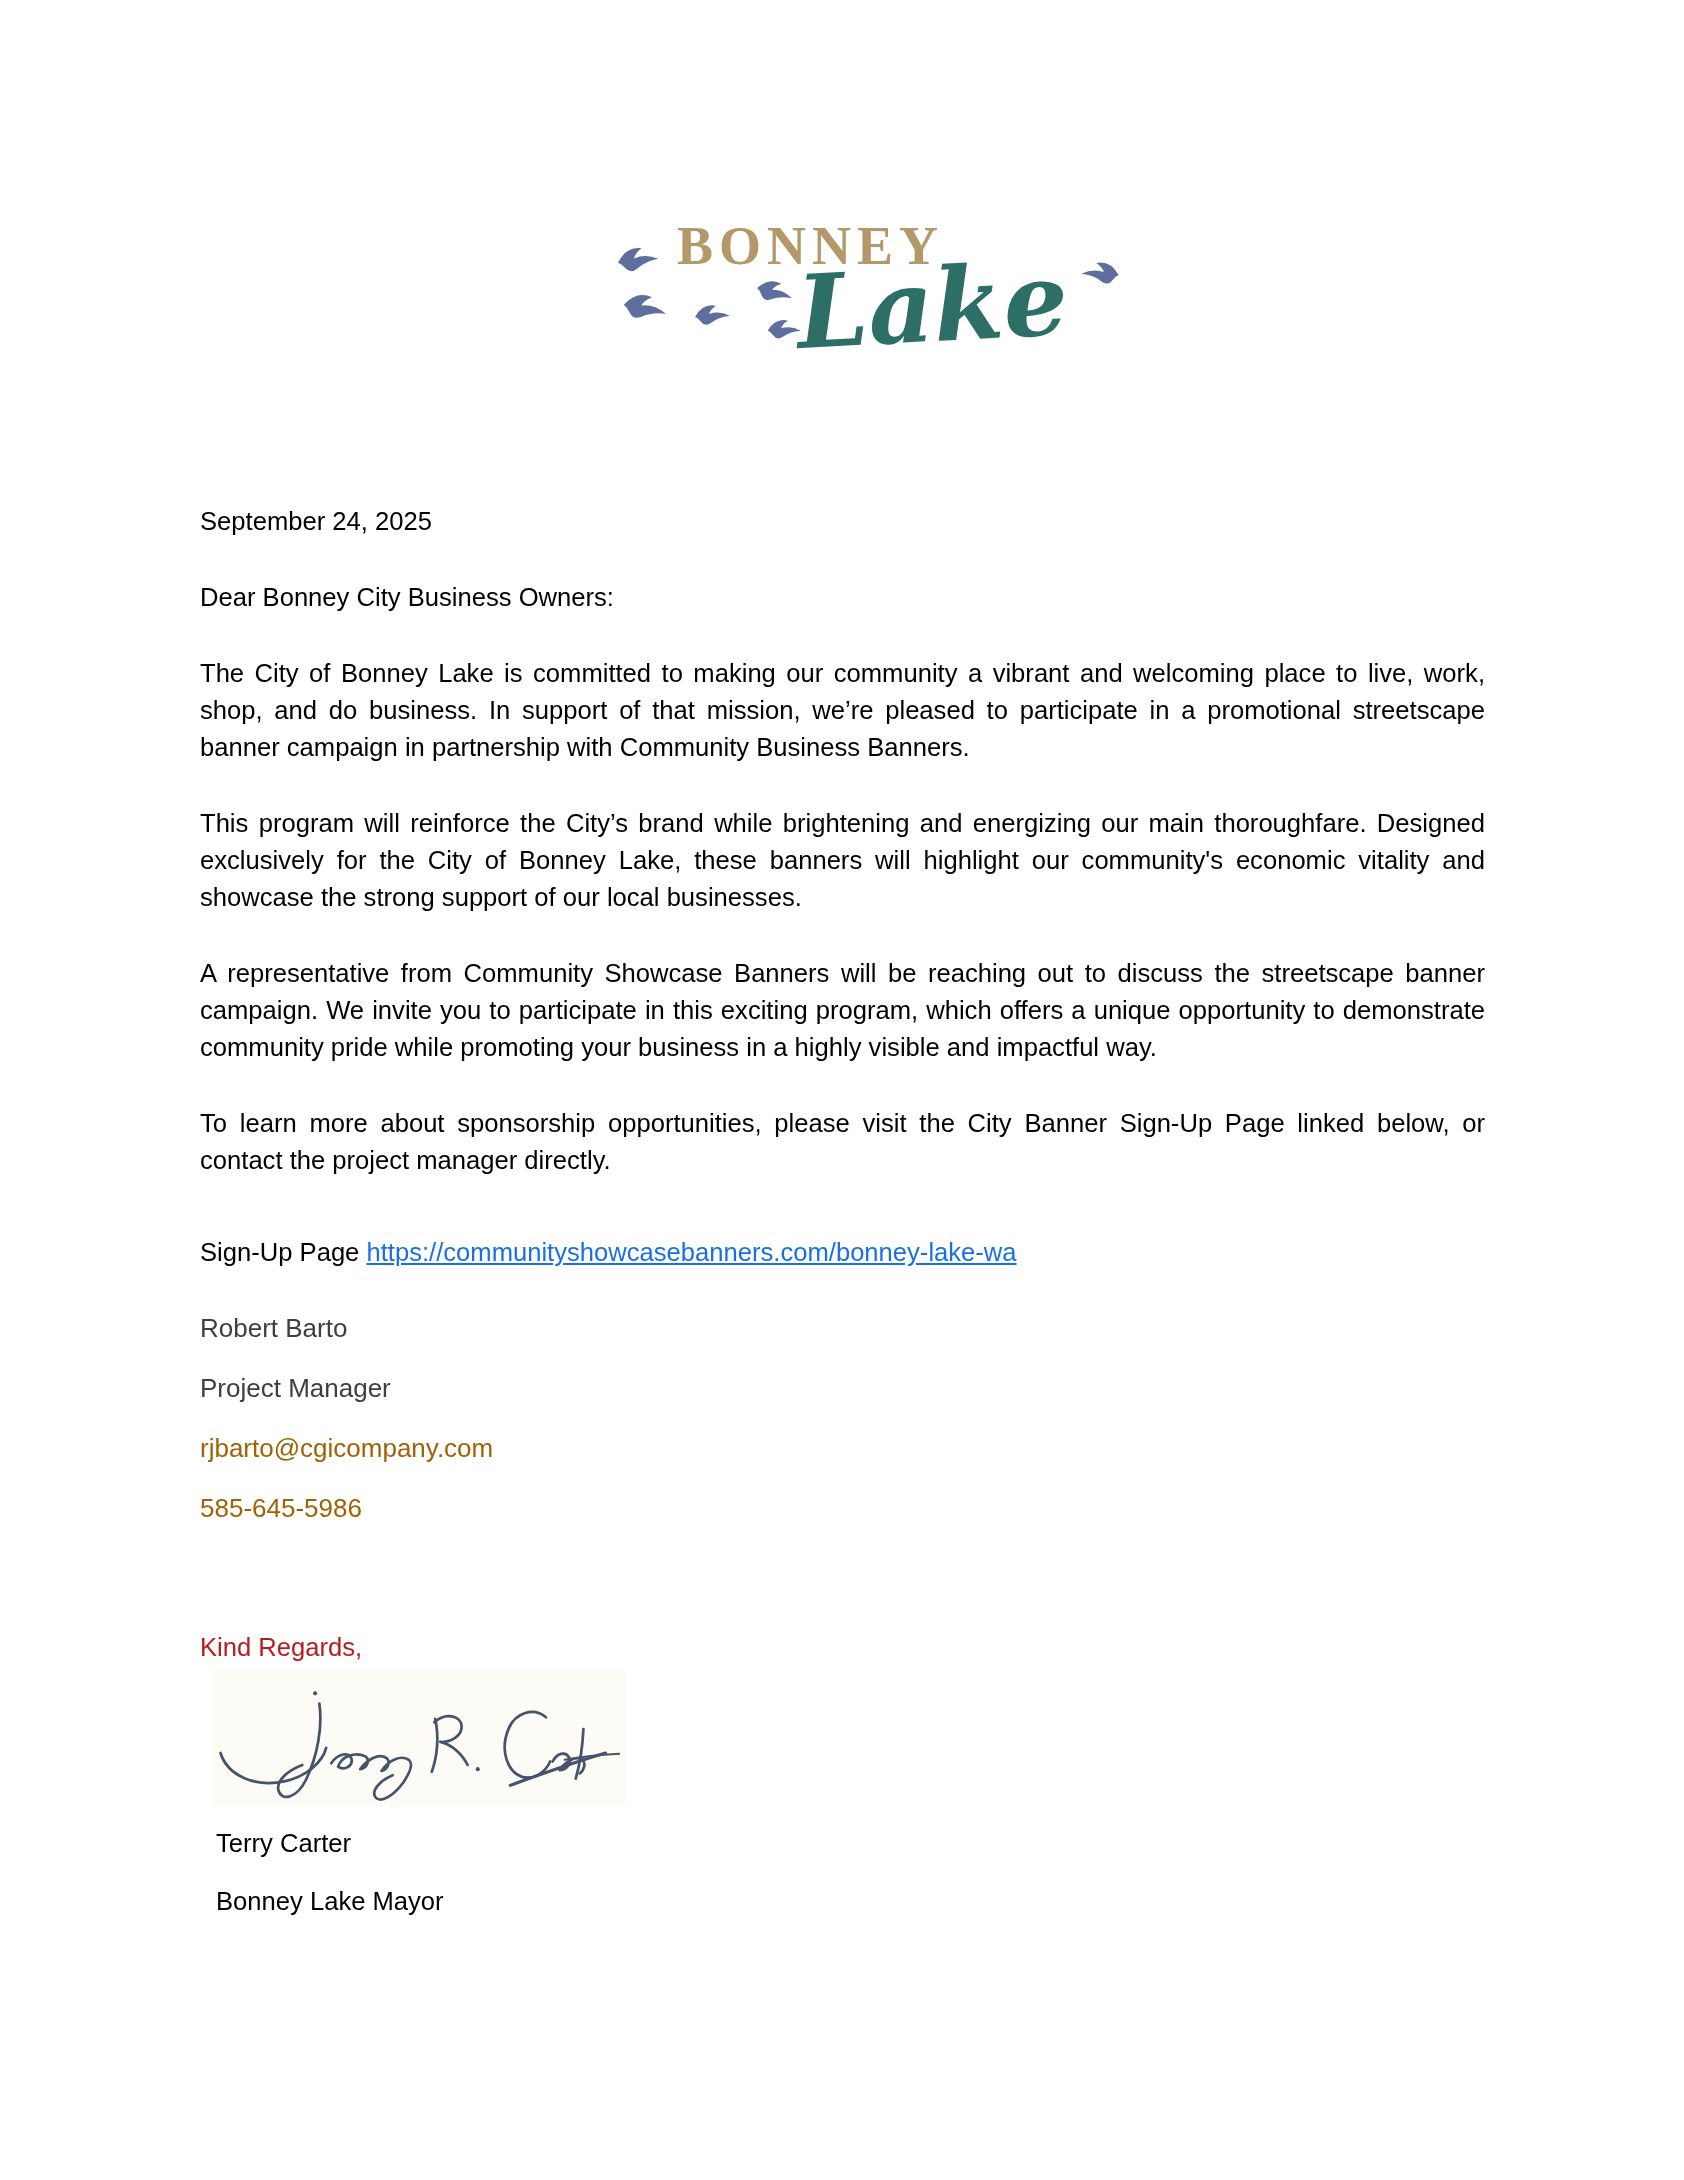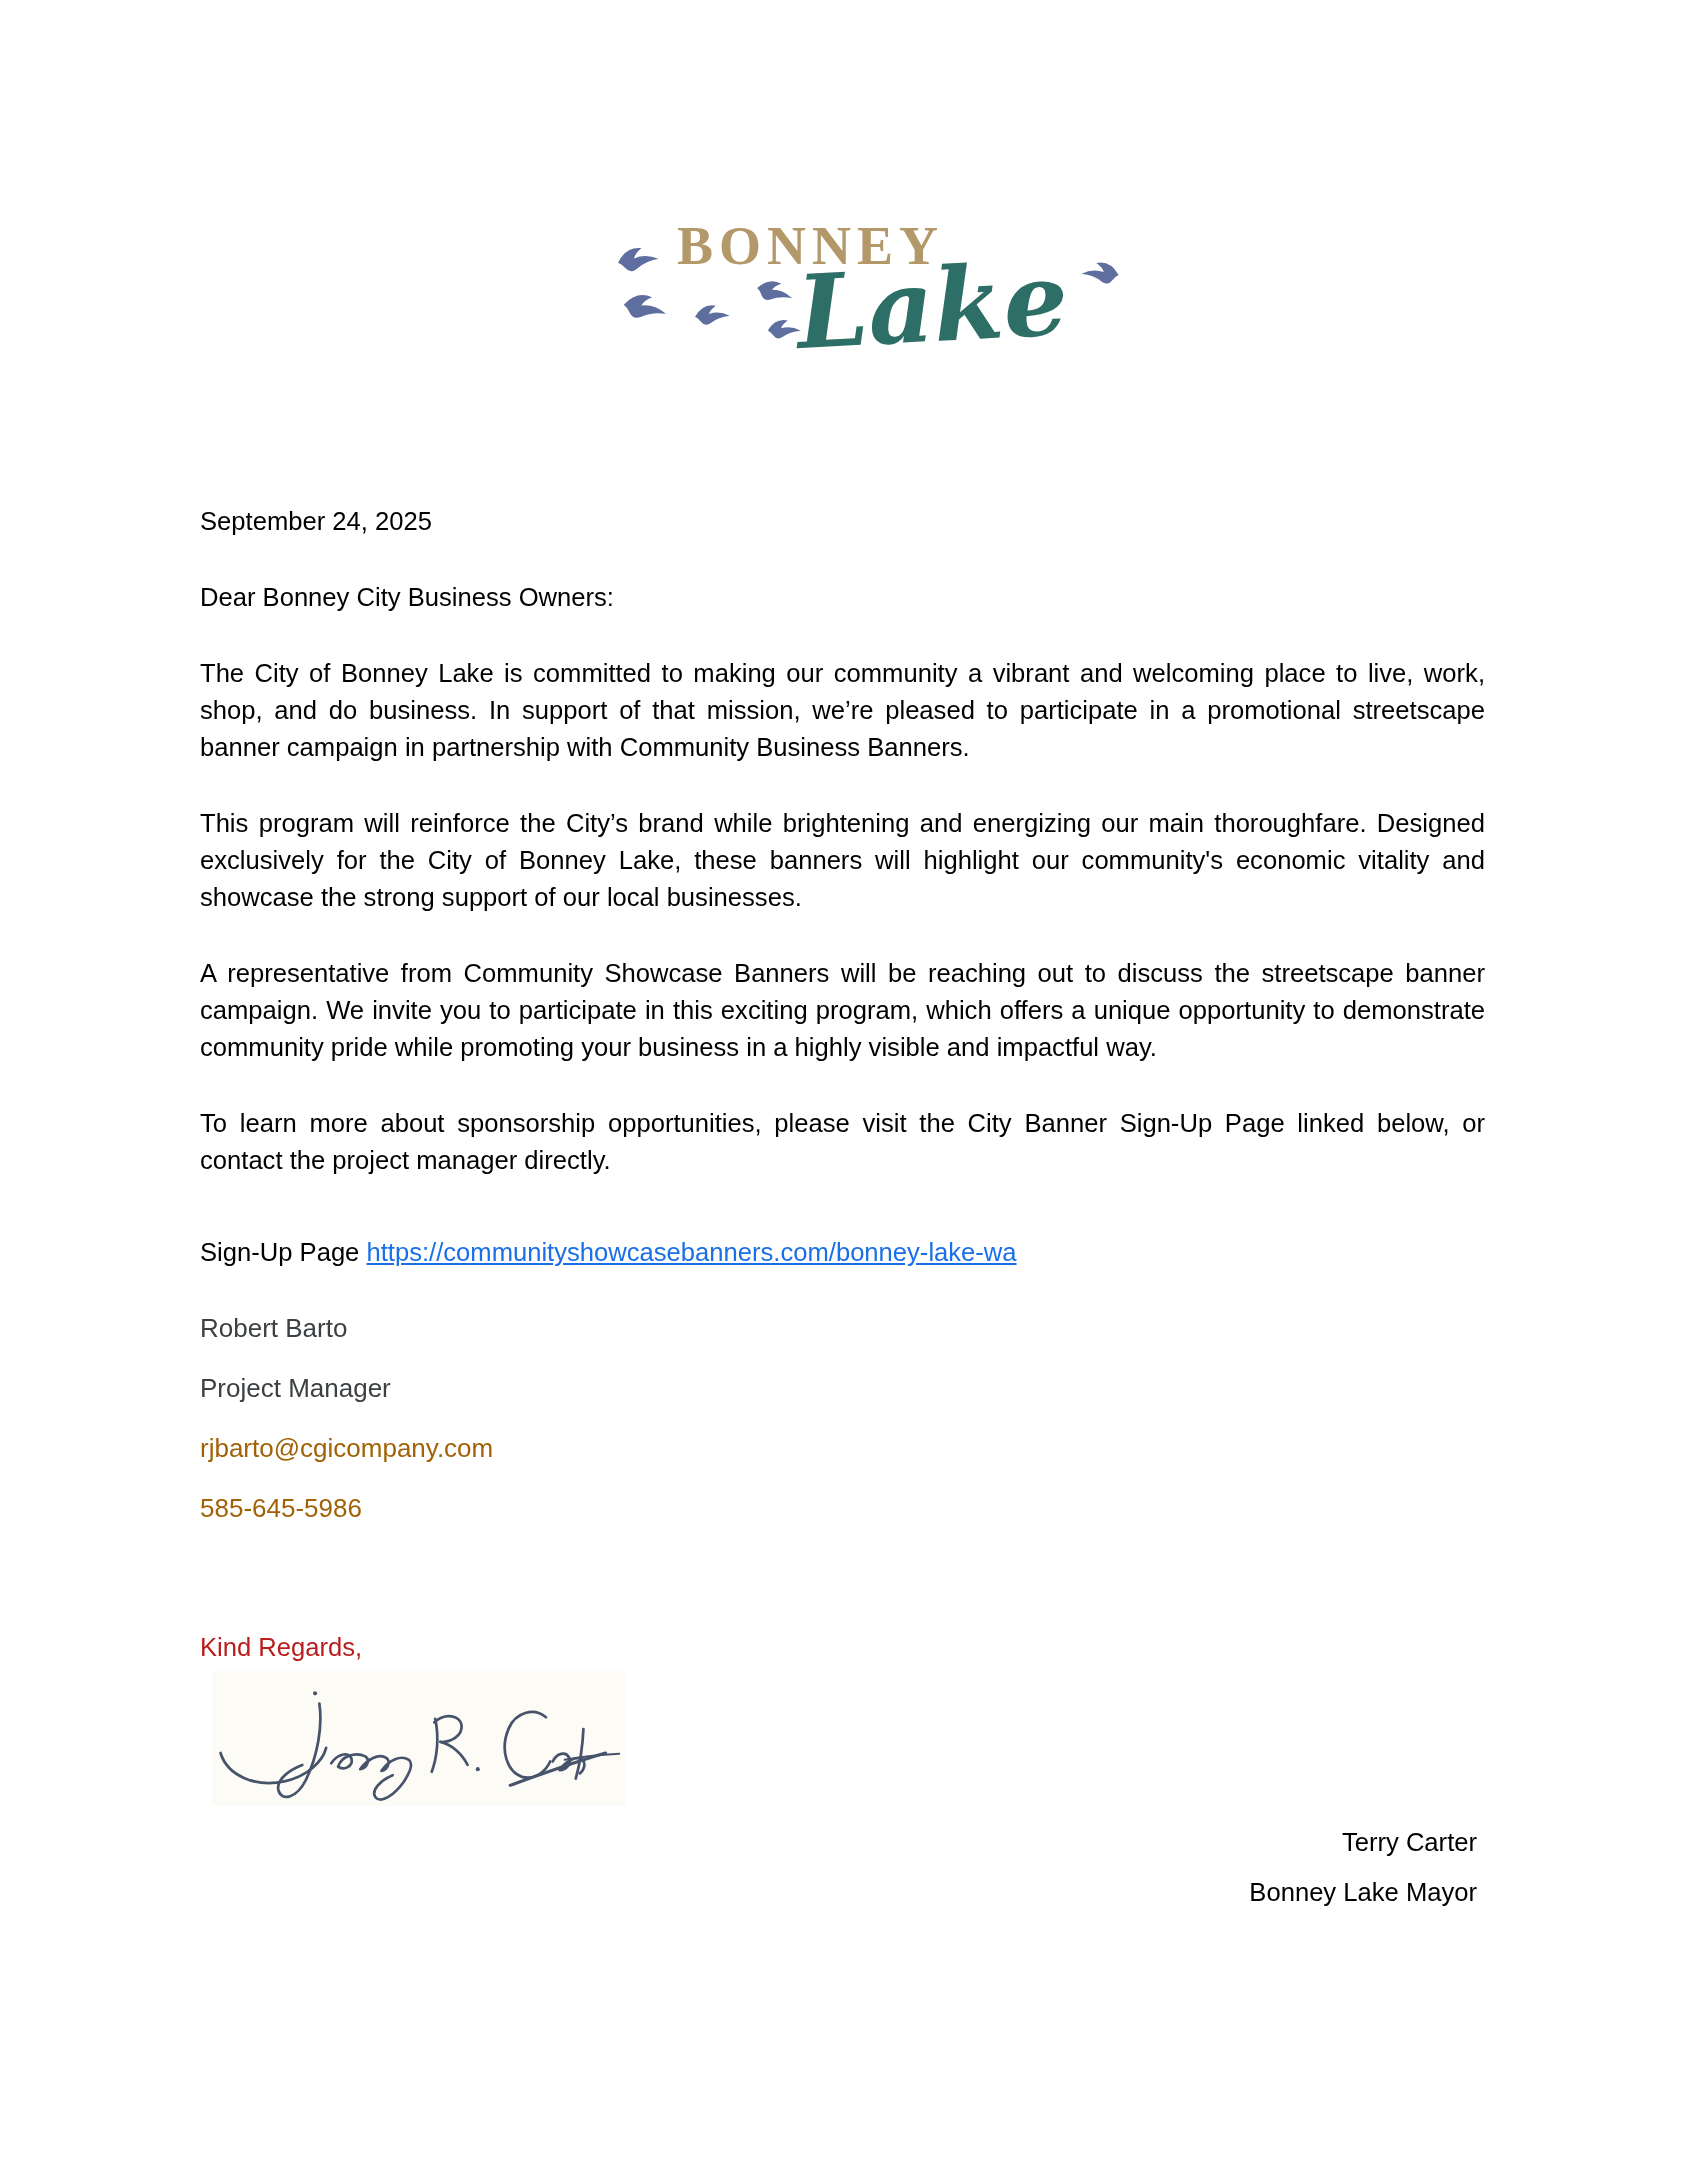--- a/index.html
+++ b/index.html
@@ -103,24 +103,23 @@
     width: 414px;
     height: 135px;
     background: rgba(250, 247, 238, 0.55);
     border-radius: 3.4px;
   }
   .sig-wrap svg { display: block; }
   .signoff {
     margin-top: 15.3px;
   }
   .signoff p {
-    margin: 8px;
+    margin: 16px;
     font-size: 25.6px;
     line-height: 42px;
-    text-align: right;
   }
 </style>
 </head>
 <body>
 
 <div class="page">
 
   <div class="logo">
 
     <span class="bird" style="left:43px; top:48px; width:48px; transform:rotate(-10deg);">

